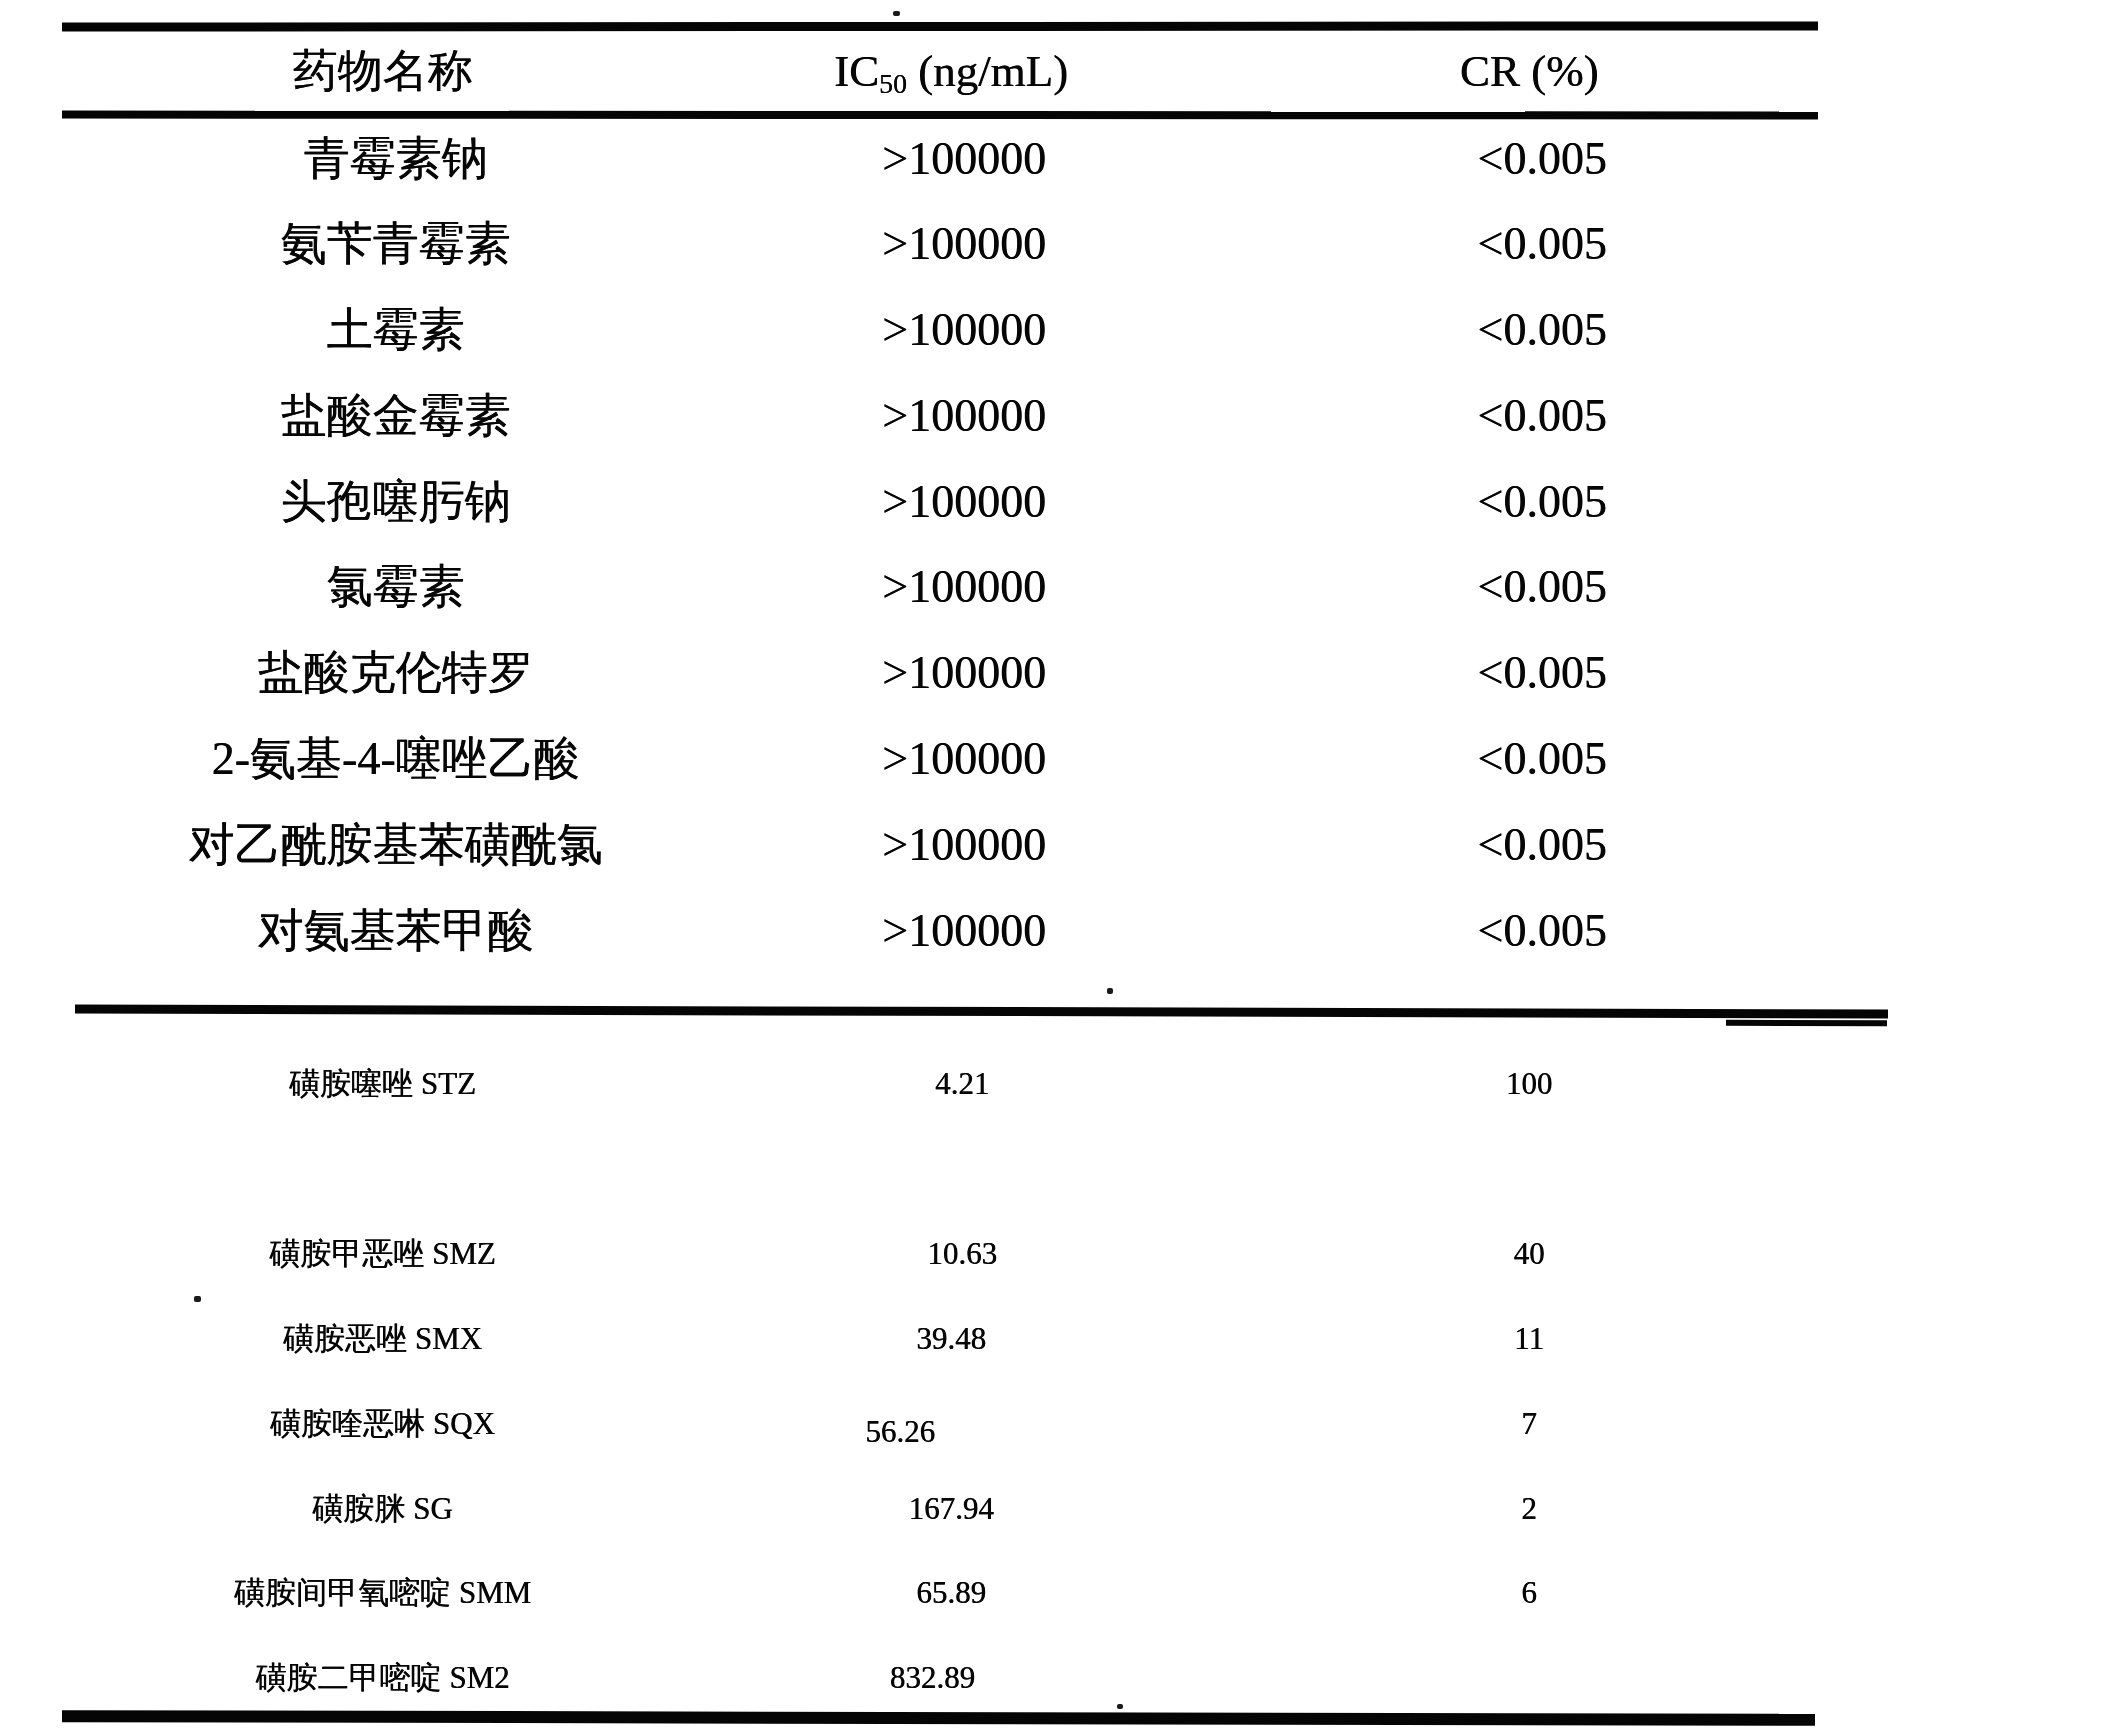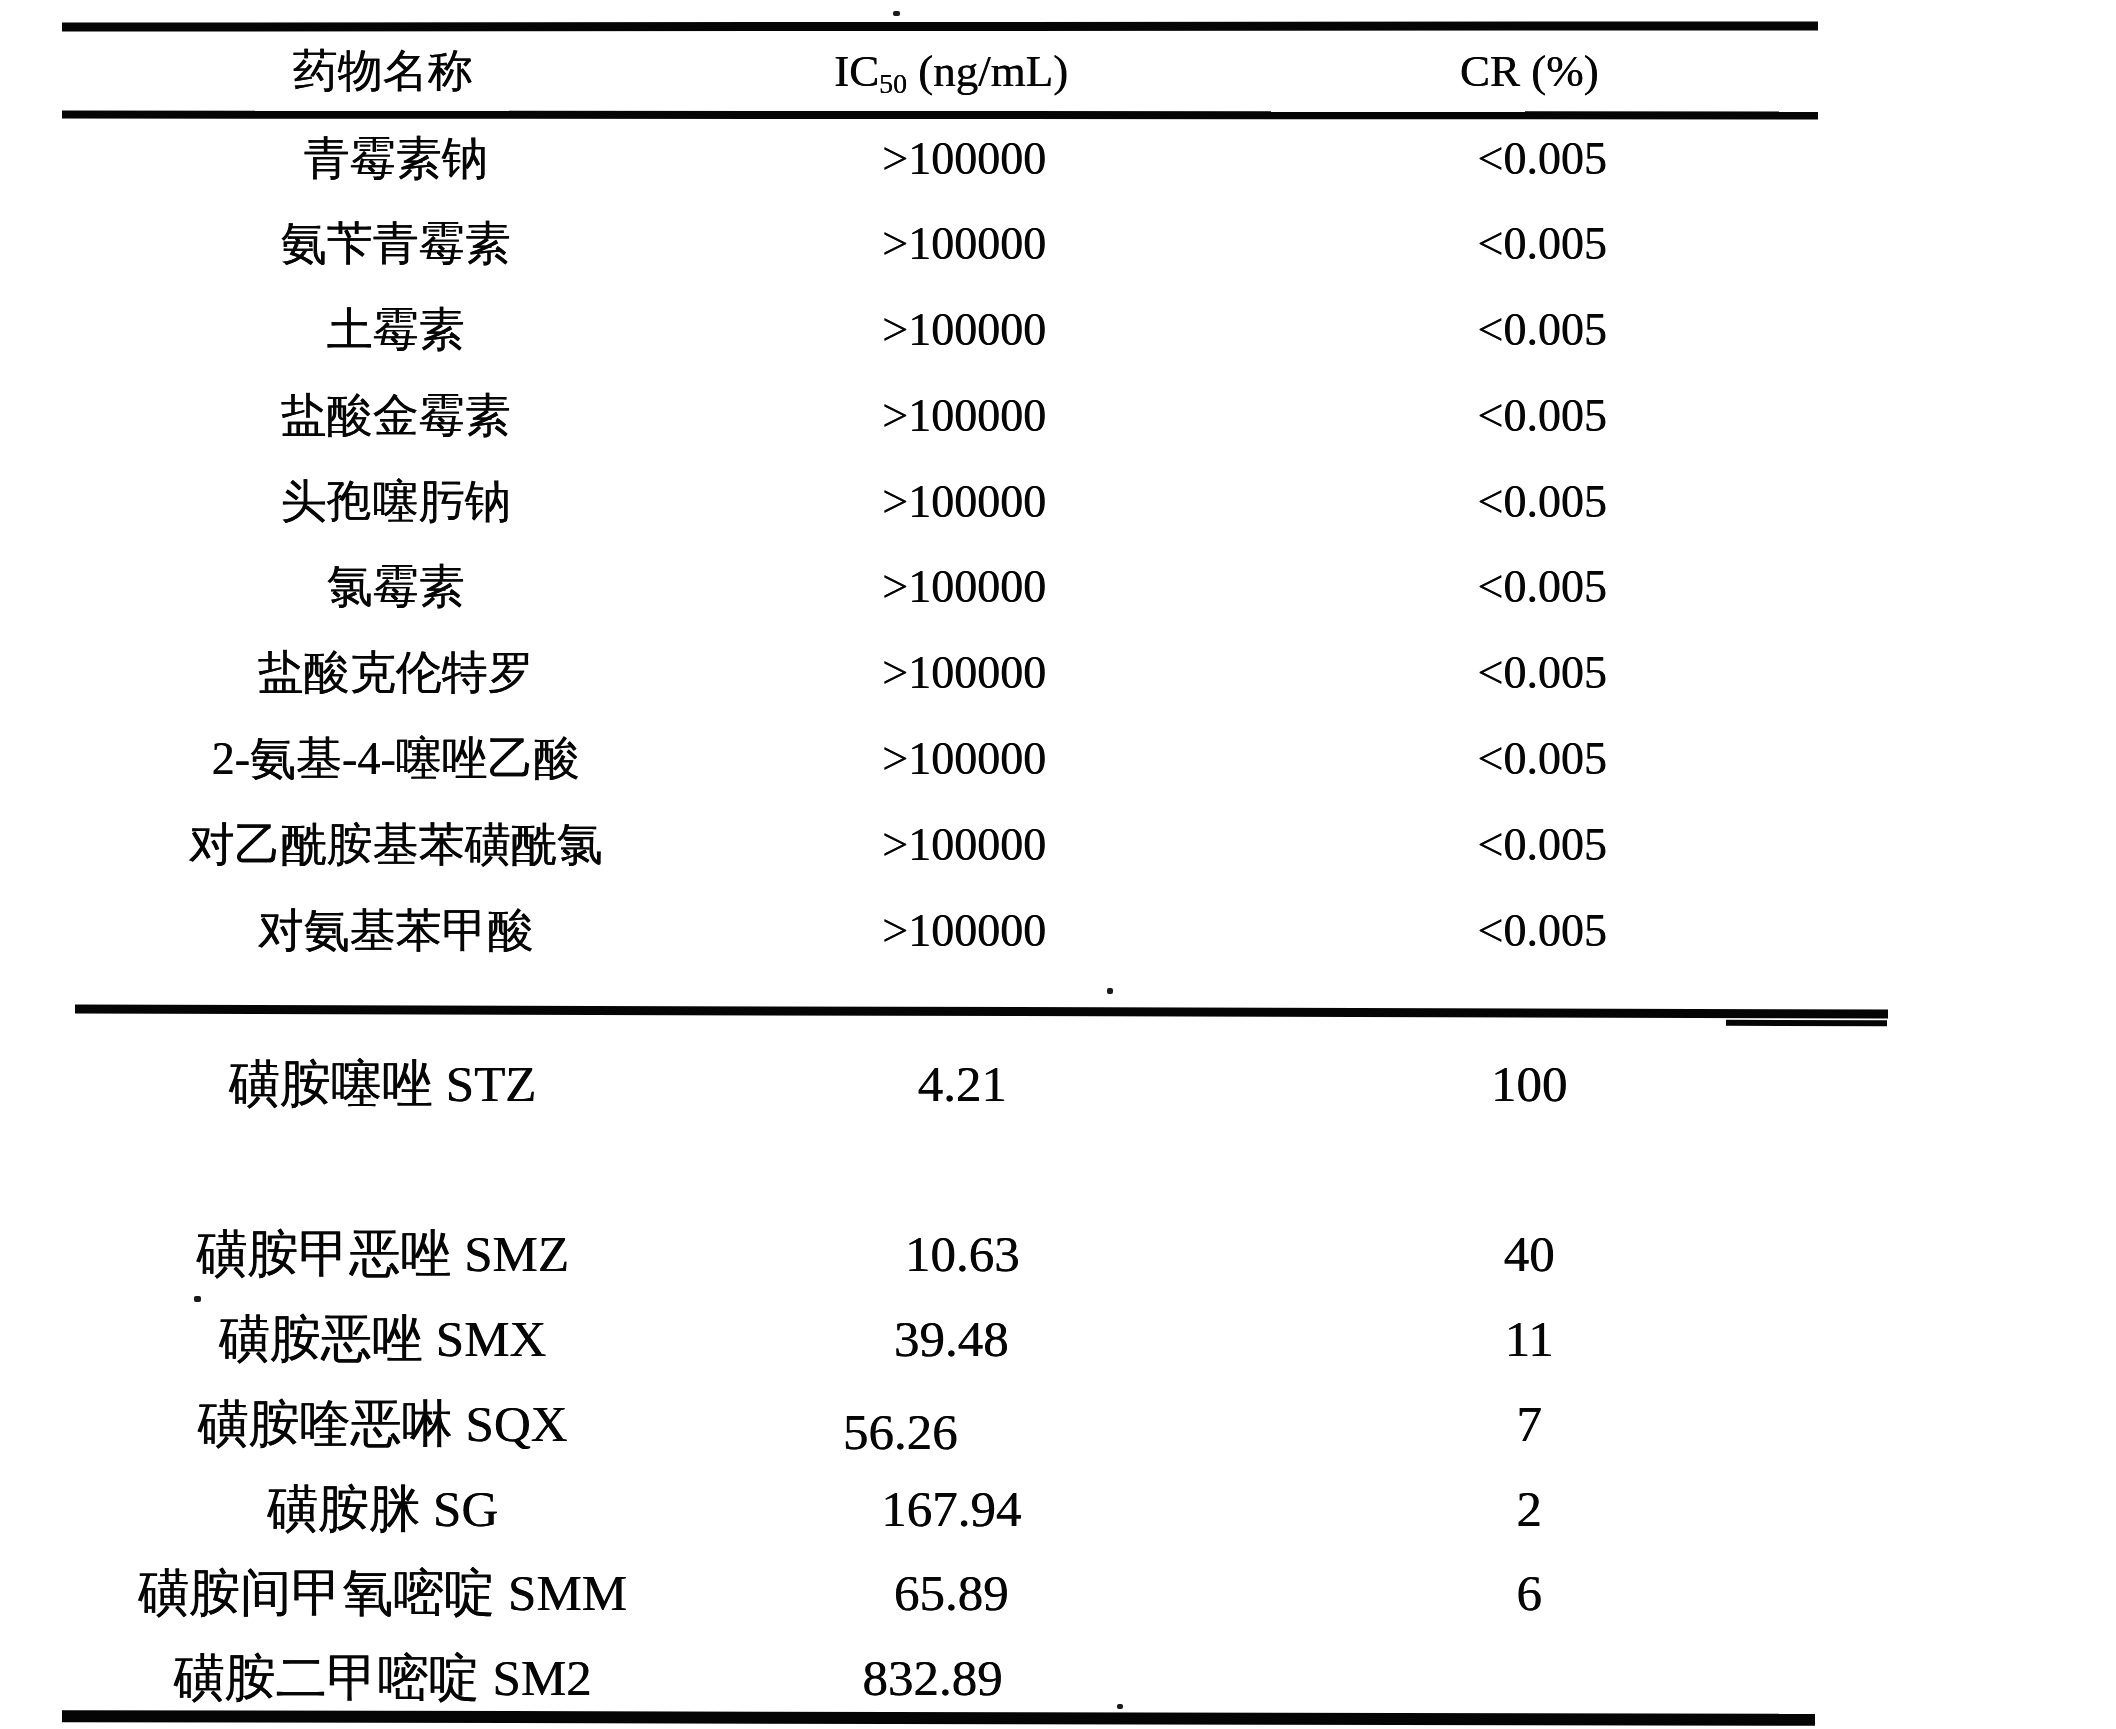--- a/index.html
+++ b/index.html
@@ -43,21 +43,21 @@
     line-height: 60px;
     text-align: center;
     text-shadow: 0.5px 0 0 currentColor; 
   }
   .cell.name { left: 56px;   width: 653px; }
   .cell.ic50 { left: 755px;  width: 392px; }
   .cell.cr   { left: 1333px; width: 392px; }
 
   .hdr  { font-size: 45px; padding-left: 28px; }
   .s1   { font-size: 46px; margin-left: 13px; }
-  .s2   { font-size: 51px; font-family: Liberation Serif, serif; }
+  .s2   { font-size: 31px; font-family: Liberation Serif, serif; }
 
   sub.ic50sub {
     font-size: 0.62em;
     line-height: 0;
     vertical-align: -0.25em;
     text-shadow: 0.4px 0 0 currentColor;
   }
 
   
   .nudge-l55 { transform: translateX(-51px); margin-top: 8px; }

